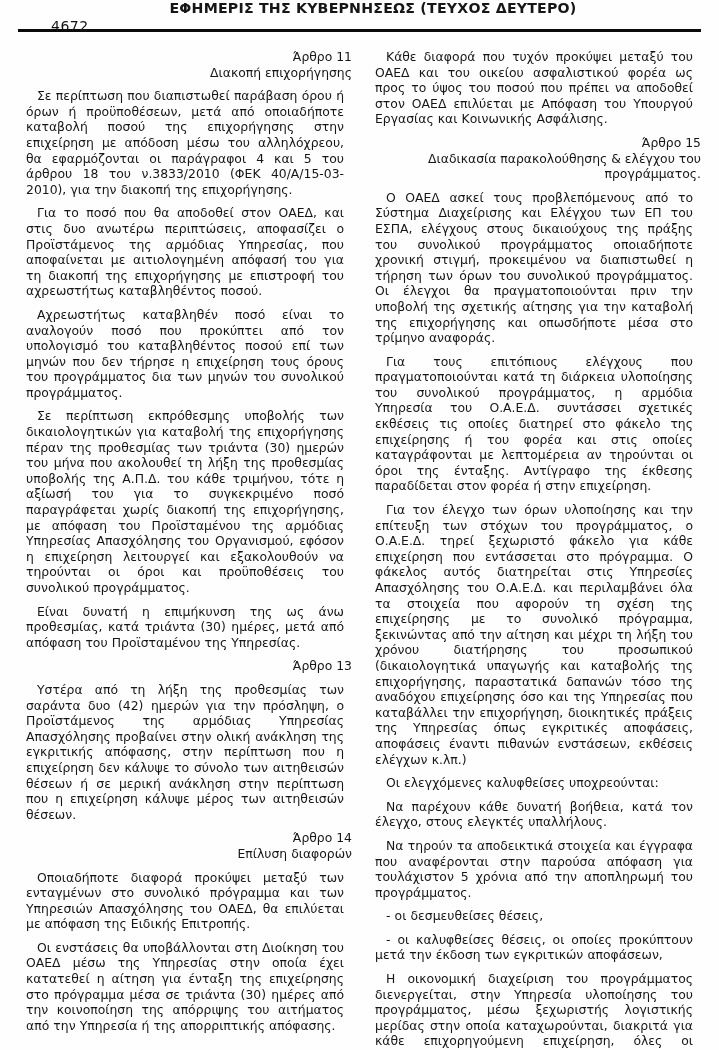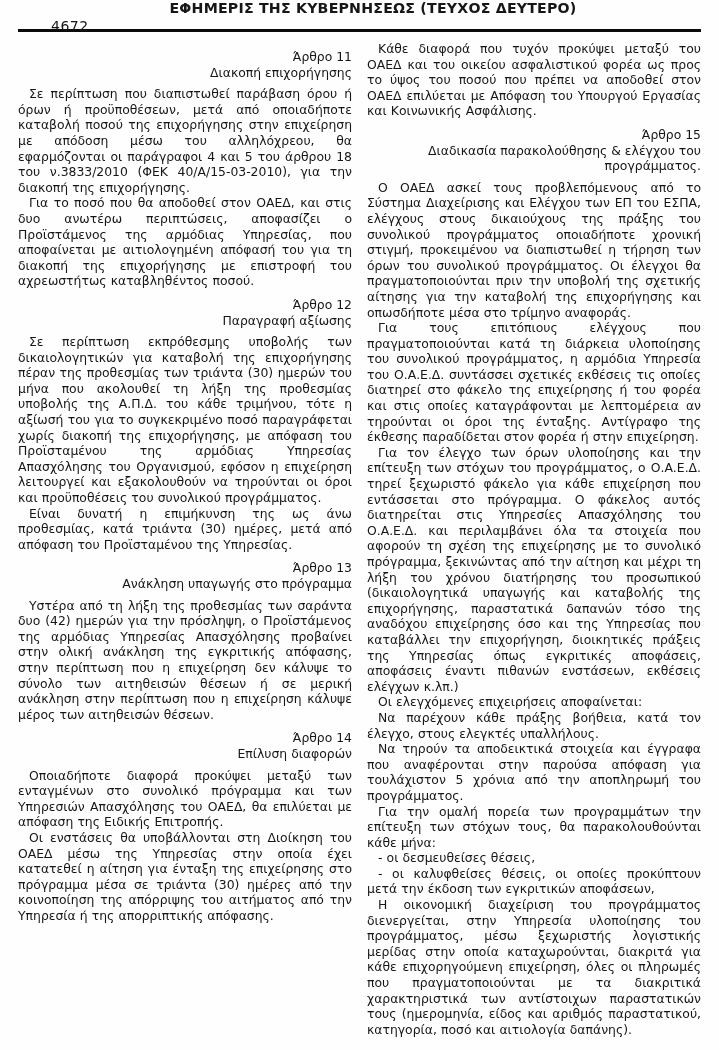--- a/index.html
+++ b/index.html
@@ -47,21 +47,21 @@
     padding-top: 9px;
   }
   .col {
     flex: 1;
     min-width: 0;
     text-align: justify;
     font-size: 12.4px;
     line-height: 15.6px;
   }
   .para {
-    margin: 0;
+    margin: 8px;
     text-indent: 11px;
     word-spacing: 0.2px;
   }
   .article-heading {
     text-align: right;
     text-indent: 0;
     margin: 8px 0 6px 0;
   }
 </style>
 </head>
@@ -74,49 +74,44 @@
   </div>
   <div class="header-rule"></div>
   <div class="columns">
     <div class="col" id="col-left">
         <div class="article-heading">
           <div>Άρθρο 11</div>
           <div>Διακοπή επιχορήγησης</div>
         </div>
         <p class="para">Σε περίπτωση που διαπιστωθεί παράβαση όρου ή όρων ή προϋποθέσεων, μετά από οποιαδήποτε καταβολή ποσού της επιχορήγησης στην επιχείρηση με απόδοση μέσω του αλληλόχρεου, θα εφαρμόζονται οι παράγραφοι 4 και 5 του άρθρου 18 του ν.3833/2010 (ΦΕΚ 40/Α/15-03-2010), για την διακοπή της επιχορήγησης.</p>
         <p class="para">Για το ποσό που θα αποδοθεί στον ΟΑΕΔ, και στις δυο ανωτέρω περιπτώσεις, αποφασίζει ο Προϊστάμενος της αρμόδιας Υπηρεσίας, που αποφαίνεται με αιτιολογημένη απόφασή του για τη διακοπή της επιχορήγησης με επιστροφή του αχρεωστήτως καταβληθέντος ποσού.</p>
-        <div class="article-heading">
-          <div>Άρθρο 12</div>
-          <div>Παραγραφή αξίωσης</div>
-        </div>
+        <p class="para">Αχρεωστήτως καταβληθέν ποσό είναι το αναλογούν ποσό που προκύπτει από τον υπολογισμό του καταβληθέντος ποσού επί των μηνών που δεν τήρησε η επιχείρηση τους όρους του προγράμματος δια των μηνών του συνολικού προγράμματος.</p>
         <p class="para">Σε περίπτωση εκπρόθεσμης υποβολής των δικαιολογητικών για καταβολή της επιχορήγησης πέραν της προθεσμίας των τριάντα (30) ημερών του μήνα που ακολουθεί τη λήξη της προθεσμίας υποβολής της Α.Π.Δ. του κάθε τριμήνου, τότε η αξίωσή του για το συγκεκριμένο ποσό παραγράφεται χωρίς διακοπή της επιχορήγησης, με απόφαση του Προϊσταμένου της αρμόδιας Υπηρεσίας Απασχόλησης του Οργανισμού, εφόσον η επιχείρηση λειτουργεί και εξακολουθούν να τηρούνται οι όροι και προϋποθέσεις του συνολικού προγράμματος.</p>
         <p class="para">Είναι δυνατή η επιμήκυνση της ως άνω προθεσμίας, κατά τριάντα (30) ημέρες, μετά από απόφαση του Προϊσταμένου της Υπηρεσίας.</p>
         <div class="article-heading">
           <div>Άρθρο 13</div>
-          <div>Ανάκληση υπαγωγής στο πρόγραμμα</div>
         </div>
         <p class="para">Υστέρα από τη λήξη της προθεσμίας των σαράντα δυο (42) ημερών για την πρόσληψη, ο Προϊστάμενος της αρμόδιας Υπηρεσίας Απασχόλησης προβαίνει στην ολική ανάκληση της εγκριτικής απόφασης, στην περίπτωση που η επιχείρηση δεν κάλυψε το σύνολο των αιτηθεισών θέσεων ή σε μερική ανάκληση στην περίπτωση που η επιχείρηση κάλυψε μέρος των αιτηθεισών θέσεων.</p>
         <div class="article-heading">
           <div>Άρθρο 14</div>
           <div>Επίλυση διαφορών</div>
         </div>
         <p class="para">Οποιαδήποτε διαφορά προκύψει μεταξύ των ενταγμένων στο συνολικό πρόγραμμα και των Υπηρεσιών Απασχόλησης του ΟΑΕΔ, θα επιλύεται με απόφαση της Ειδικής Επιτροπής.</p>
         <p class="para">Οι ενστάσεις θα υποβάλλονται στη Διοίκηση του ΟΑΕΔ μέσω της Υπηρεσίας στην οποία έχει κατατεθεί η αίτηση για ένταξη της επιχείρησης στο πρόγραμμα μέσα σε τριάντα (30) ημέρες από την κοινοποίηση της απόρριψης του αιτήματος από την Υπηρεσία ή της απορριπτικής απόφασης.</p>
       </div>
     <div class="col" id="col-right">
         <p class="para">Κάθε διαφορά που τυχόν προκύψει μεταξύ του ΟΑΕΔ και του οικείου ασφαλιστικού φορέα ως προς το ύψος του ποσού που πρέπει να αποδοθεί στον ΟΑΕΔ επιλύεται με Απόφαση του Υπουργού Εργασίας και Κοινωνικής Ασφάλισης.</p>
         <div class="article-heading">
           <div>Άρθρο 15</div>
           <div>Διαδικασία παρακολούθησης &amp; ελέγχου του προγράμματος.</div>
         </div>
         <p class="para">Ο ΟΑΕΔ ασκεί τους προβλεπόμενους από το Σύστημα Διαχείρισης και Ελέγχου των ΕΠ του ΕΣΠΑ, ελέγχους στους δικαιούχους της πράξης του συνολικού προγράμματος οποιαδήποτε χρονική στιγμή, προκειμένου να διαπιστωθεί η τήρηση των όρων του συνολικού προγράμματος. Οι έλεγχοι θα πραγματοποιούνται πριν την υποβολή της σχετικής αίτησης για την καταβολή της επιχορήγησης και οπωσδήποτε μέσα στο τρίμηνο αναφοράς.</p>
         <p class="para">Για τους επιτόπιους ελέγχους που πραγματοποιούνται κατά τη διάρκεια υλοποίησης του συνολικού προγράμματος, η αρμόδια Υπηρεσία του Ο.Α.Ε.Δ. συντάσσει σχετικές εκθέσεις τις οποίες διατηρεί στο φάκελο της επιχείρησης ή του φορέα και στις οποίες καταγράφονται με λεπτομέρεια αν τηρούνται οι όροι της ένταξης. Αντίγραφο της έκθεσης παραδίδεται στον φορέα ή στην επιχείρηση.</p>
         <p class="para">Για τον έλεγχο των όρων υλοποίησης και την επίτευξη των στόχων του προγράμματος, ο Ο.Α.Ε.Δ. τηρεί ξεχωριστό φάκελο για κάθε επιχείρηση που εντάσσεται στο πρόγραμμα. Ο φάκελος αυτός διατηρείται στις Υπηρεσίες Απασχόλησης του Ο.Α.Ε.Δ. και περιλαμβάνει όλα τα στοιχεία που αφορούν τη σχέση της επιχείρησης με το συνολικό πρόγραμμα, ξεκινώντας από την αίτηση και μέχρι τη λήξη του χρόνου διατήρησης του προσωπικού (δικαιολογητικά υπαγωγής και καταβολής της επιχορήγησης, παραστατικά δαπανών τόσο της αναδόχου επιχείρησης όσο και της Υπηρεσίας που καταβάλλει την επιχορήγηση, διοικητικές πράξεις της Υπηρεσίας όπως εγκριτικές αποφάσεις, αποφάσεις έναντι πιθανών ενστάσεων, εκθέσεις ελέγχων κ.λπ.)</p>
-        <p class="para">Οι ελεγχόμενες επιχειρήσεις αποφαίνεται:</p>
-        <p class="para">Να παρέχουν κάθε πράξης βοήθεια, κατά τον έλεγχο, στους ελεγκτές υπαλλήλους.</p>
+        <p class="para">Οι ελεγχόμενες καλυφθείσες υποχρεούνται:</p>
+        <p class="para">Να παρέχουν κάθε δυνατή βοήθεια, κατά τον έλεγχο, στους ελεγκτές υπαλλήλους.</p>
         <p class="para">Να τηρούν τα αποδεικτικά στοιχεία και έγγραφα που αναφέρονται στην παρούσα απόφαση για τουλάχιστον 5 χρόνια από την αποπληρωμή του προγράμματος.</p>
-        <p class="para">Για την ομαλή πορεία των προγραμμάτων την επίτευξη των στόχων τους, θα παρακολουθούνται κάθε μήνα:</p>
         <p class="para">- οι δεσμευθείσες θέσεις,</p>
         <p class="para">- οι καλυφθείσες θέσεις, οι οποίες προκύπτουν μετά την έκδοση των εγκριτικών αποφάσεων,</p>
         <p class="para">Η οικονομική διαχείριση του προγράμματος διενεργείται, στην Υπηρεσία υλοποίησης του προγράμματος, μέσω ξεχωριστής λογιστικής μερίδας στην οποία καταχωρούνται, διακριτά για κάθε επιχορηγούμενη επιχείρηση, όλες οι πληρωμές που πραγματοποιούνται με τα διακριτικά χαρακτηριστικά των αντίστοιχων παραστατικών τους (ημερομηνία, είδος και αριθμός παραστατικού, κατηγορία, ποσό και αιτιολογία δαπάνης).</p>
       </div>
   </div>
 </div>
 
 </body></html>

